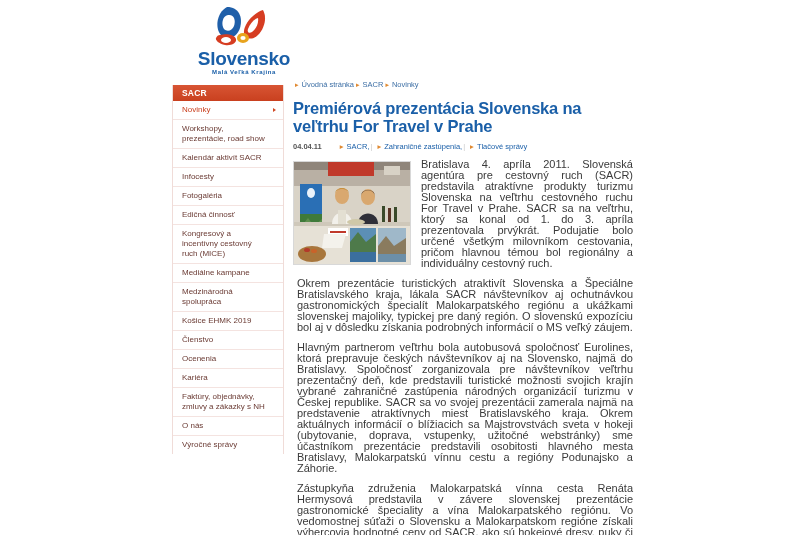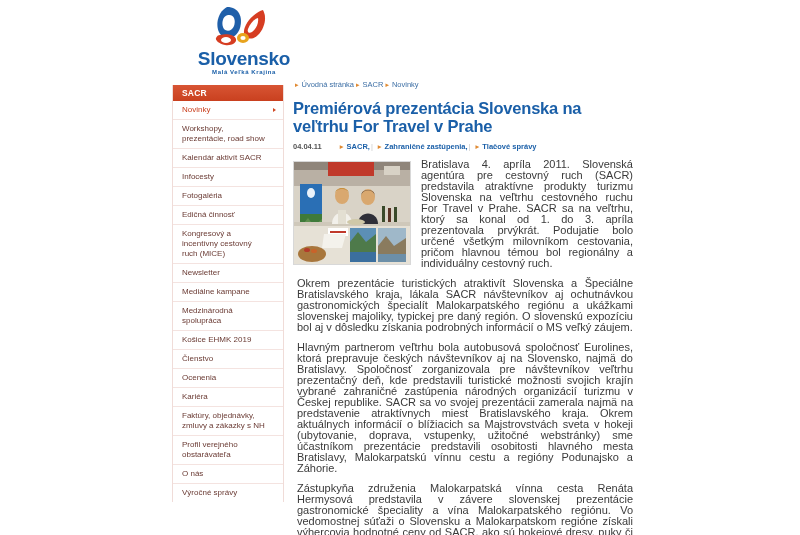--- a/index.html
+++ b/index.html
@@ -137,21 +137,21 @@
     line-height: 10px;
     white-space: nowrap;
   }
   .meta .date {
     font-weight: bold;
     color: #555555;
     margin-right: 14px;
   }
   .meta .tag {
     color: #1a5fa8;
-    font-weight: bold;
+    font-weight: normal;
     text-decoration: none;
     cursor: pointer;
   }
   .meta .tag-sep {
     color: #e08a32;
     margin: 0 3px 0 4px;
   }
   .meta .pipe {
     color: #c9c9c9;
     margin: 0 1px;
@@ -232,29 +232,27 @@
   <div class="sidebar">
     <div class="sidebar-title">SACR</div>
     <div id="sidebar-nav">
         <a class="nav-item active" href="#"><span>Novinky</span><span class="arrow"></span></a>
         <a class="nav-item" href="#"><span>Workshopy, prezentácie, road show</span></a>
         <a class="nav-item" href="#"><span>Kalendár aktivít SACR</span></a>
         <a class="nav-item" href="#"><span>Infocesty</span></a>
         <a class="nav-item" href="#"><span>Fotogaléria</span></a>
         <a class="nav-item" href="#"><span>Edičná činnosť</span></a>
         <a class="nav-item" href="#"><span>Kongresový a incentívny cestovný ruch (MICE)</span></a>
-        <a class="nav-item" href="#"><span>Newsletter</span></a>
         <a class="nav-item" href="#"><span>Mediálne kampane</span></a>
         <a class="nav-item" href="#"><span>Medzinárodná spolupráca</span></a>
         <a class="nav-item" href="#"><span>Košice EHMK 2019</span></a>
         <a class="nav-item" href="#"><span>Členstvo</span></a>
         <a class="nav-item" href="#"><span>Ocenenia</span></a>
         <a class="nav-item" href="#"><span>Kariéra</span></a>
         <a class="nav-item" href="#"><span>Faktúry, objednávky, zmluvy a zákazky s NH</span></a>
-        <a class="nav-item" href="#"><span>Profil verejného obstarávateľa</span></a>
         <a class="nav-item" href="#"><span>O nás</span></a>
         <a class="nav-item" href="#"><span>Výročné správy</span></a>
       </div>
   </div>
 
   <div class="content">
 
     <div class="breadcrumb" id="breadcrumb"><span class="bc-sep">▸</span><a class="bc-link" href="#">Úvodná stránka</a><span class="bc-sep">▸</span><a class="bc-link" href="#">SACR</a><span class="bc-sep">▸</span><a class="bc-link" href="#">Novinky</a></div>
 
     <h1 class="article-title">Premiérová prezentácia Slovenska na veľtrhu For Travel v Prahe</h1>

